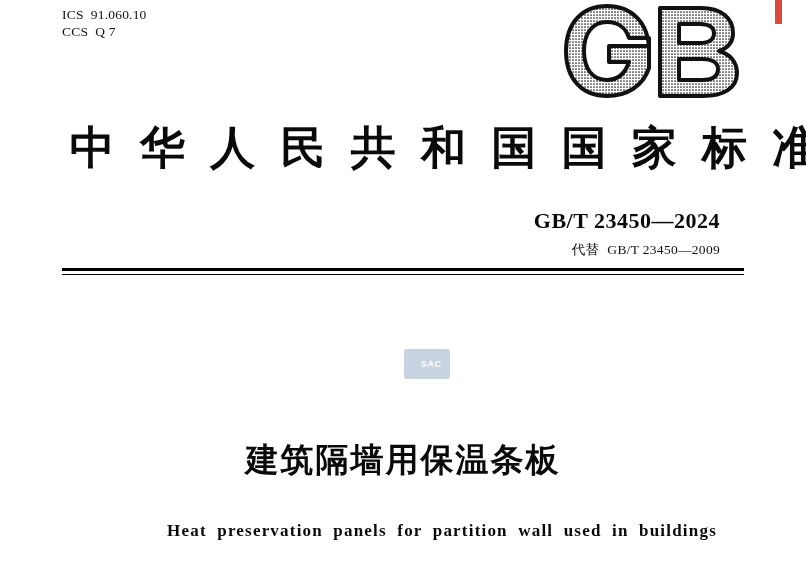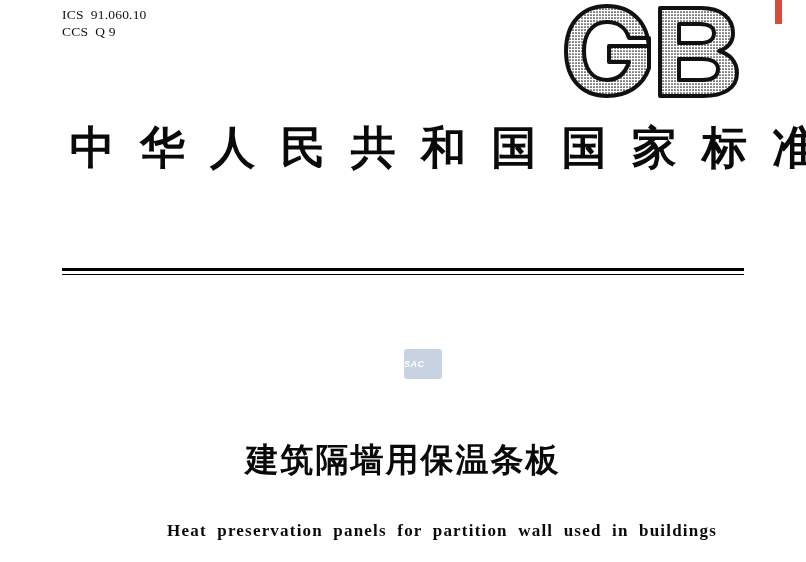--- a/index.html
+++ b/index.html
@@ -119,20 +119,22 @@
   .sac-logo {
     position: absolute;
     left: 404px;
     top: 349px;
     width: 38px;
     height: 30px;
     background: #c7d3e0;
     border-radius: 3px;
     display: flex;
     align-items: center;
+    justify-content: center;
+    padding-left: 8px;
   }
   .sac-logo .sac-text {
     font-family: "Liberation Sans", sans-serif;
     font-size: 9px;
     font-weight: 700;
     font-style: italic;
     color: #ffffff;
     letter-spacing: 0.5px;
   }
 
@@ -170,21 +172,21 @@
 </style>
 </head>
 <body>
 
 <div class="page">
 
   <div class="edge-marker"></div>
 
   <div class="ics-block">
     <div class="ics-line">ICS  91.060.10</div>
-    <div class="ics-line">CCS  Q 9</div>
+    <div class="ics-line">CCS  Q 7</div>
   </div>
 
   <div class="gb-emblem">
     <svg width="184" height="98" viewBox="0 0 184 98" xmlns="http://www.w3.org/2000/svg">
       <defs>
         <pattern id="hatch" width="3" height="3" patternUnits="userSpaceOnUse">
           <rect width="3" height="3" fill="#ffffff"></rect>
           <circle cx="1" cy="1" r="0.85" fill="#1a1a1a"></circle>
         </pattern>
       </defs>
@@ -192,20 +194,26 @@
       <path d="M86 49 C86 20 68 4 44 4 C20 4 3 20 3 49 C3 78 20 94 44 94 C64 94 80 84 86 66 L86 44 L46 44 L46 60 L66 60 C62 72 54 78 44 78 C29 78 21 66 21 49 C21 32 29 20 44 20 C55 20 63 26 66 36 L86 36 Z" fill="url(#hatch)" stroke="#111111" stroke-width="4" stroke-linejoin="round"></path>
 
       <path d="M97 6 L138 6 C158 6 170 16 170 31 C170 40 165 46 156 49 C167 52 174 60 174 71 C174 86 161 94 140 94 L97 94 Z
                M116 22 L116 41 L137 41 C145 41 151 38 151 31 C151 25 145 22 137 22 Z
                M116 57 L116 78 L139 78 C148 78 155 75 155 67 C155 60 148 57 139 57 Z" fill="url(#hatch)" stroke="#111111" stroke-width="4" stroke-linejoin="round" fill-rule="evenodd"></path>
     </svg>
   </div>
 
   <div class="headline">中 华 人 民 共 和 国 国 家 标 准</div>
 
+  <div class="std-number">
+    <div class="main">GB/T  23450—2024</div>
+    <div class="replaces">
+      <span class="lbl">代替</span><span>GB/T  23450—2009</span>
+    </div>
+  </div>
 
   <div class="rule rule-thick"></div>
   <div class="rule rule-thin"></div>
 
   <div class="sac-logo">
     <span class="sac-text">SAC</span>
   </div>
 
   <div class="title-cn">建筑隔墙用保温条板</div>
 

